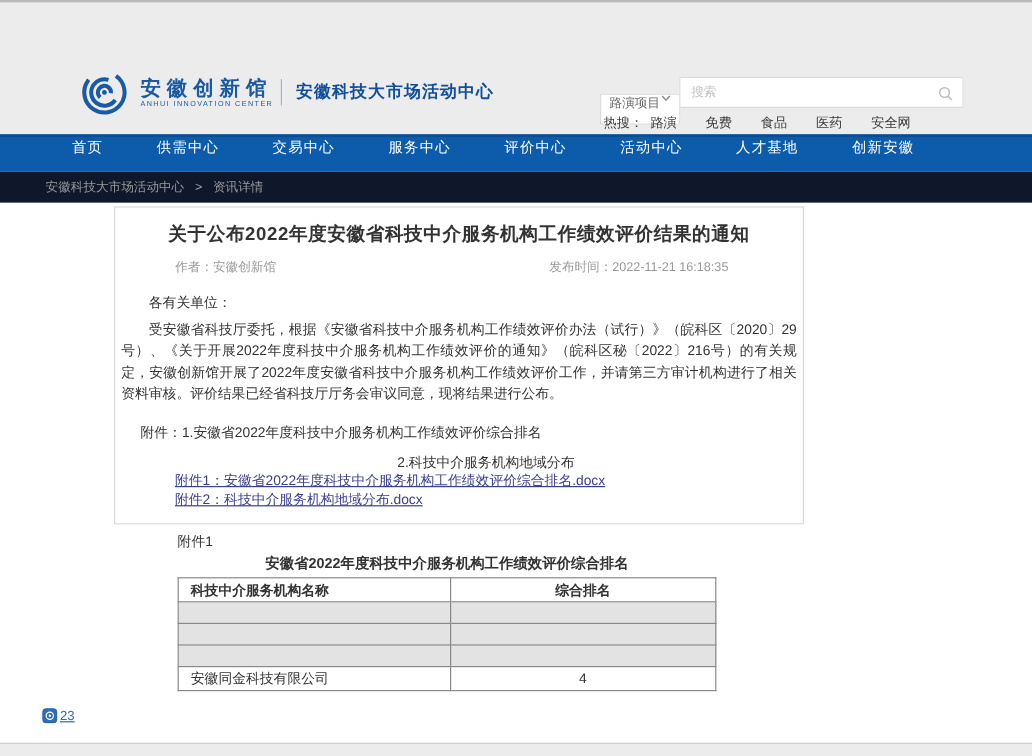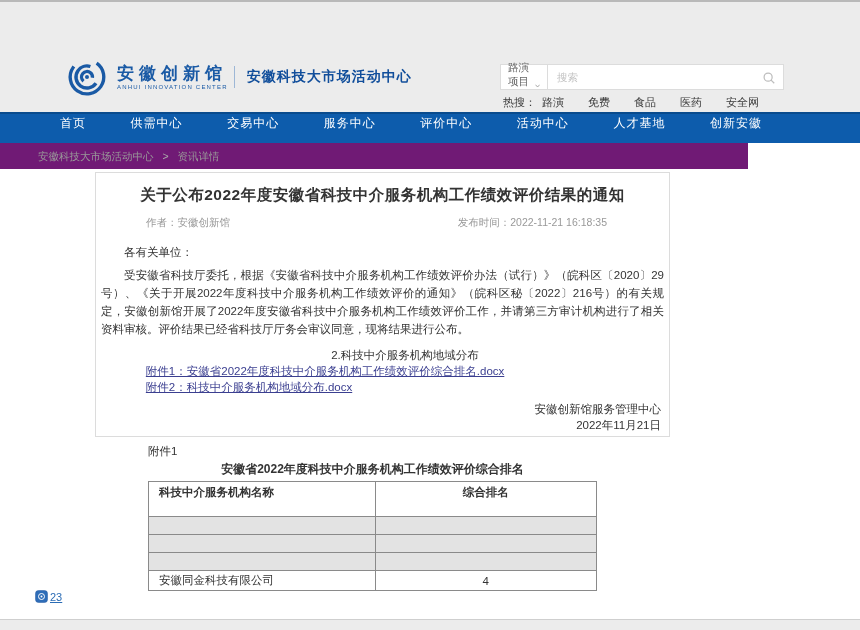--- a/index.html
+++ b/index.html
@@ -12,23 +12,23 @@
             background:#ececec; border-top:2px solid #b9b9b9; }
   .logo-wrap { position:absolute; left:66px; top:54px; display:flex; align-items:center; }
   .logo-icon { width:42px; height:42px; }
   .logo-text { margin-left:9px; display:flex; flex-direction:column; }
   .logo-cn { font-size:17px; font-weight:bold; color:#1a5aa5; letter-spacing:5px; line-height:19px; }
   .logo-en { font-size:6px; color:#1a5aa5; letter-spacing:1.2px; line-height:8px; }
   .logo-sep { width:1px; height:22px; background:#9db7d6; margin:0 12px 0 6px; }
   .site-title { font-size:14px; font-weight:bold; color:#114e9b; letter-spacing:1px; }
 
   .search-row { position:absolute; left:500px; top:62px; display:flex; }
-  .search-cat { width:48px; height:26px; background:#fff; border:1px solid #dcdcdc;
-                display:flex; align-items:flex-end; justify-content:space-between;
-                padding:0 7px; font-size:10.5px; color:#666; cursor:pointer; }
+  .search-cat { width:67px; height:26px; background:#fff; border:1px solid #dcdcdc;
+                display:flex; align-items:flex-start; justify-content:space-between;
+                padding:0 7px; font-size:10.5px; color:#666; cursor:pointer;margin-top:14px; }
   .chevron { width:8px; height:6px; }
   .search-box { position:relative; width:237px; height:26px; margin-left:-1px;
                 background:#fff; border:1px solid #dcdcdc; }
   .search-box input { width:100%; height:100%; border:none; outline:none;
                 padding:0 28px 0 9px; font-size:10.5px; color:#555; background:transparent;
                 font-family:"Liberation Sans","DejaVu Sans",sans-serif; }
   .search-box input::placeholder { color:#c2c2c2; }
   .mag { position:absolute; right:7px; top:6px; width:14px; height:14px; cursor:pointer; }
 
   .hot-row { position:absolute; left:503px; top:93px; font-size:11px; color:#3a3a3a;
@@ -37,22 +37,22 @@
   .hot-term { color:#3a3a3a; margin-right:24px; cursor:pointer; text-decoration:none; }
 
   
   .nav { position:absolute; top:112px; left:0; width:860px; height:31px;
          background:#0d5cac; border-top:2px solid #094b8d;
          display:flex; align-items:center; justify-content:space-between;
          padding:0 98px 10px 60px; }
   .nav-item { color:#ffffff; font-size:12px; letter-spacing:1px; cursor:pointer; white-space:nowrap; }
 
   
-  .breadcrumb { position:absolute; top:143px; left:0; width:748px; height:26px;
-                background:#701a75; line-height:26px; padding-left:38px;
+  .breadcrumb { position:absolute; top:143px; left:0; width:860px; height:26px;
+                background:#0f172a; line-height:26px; padding-left:38px;
                 font-size:10.5px; color:#999; }
   .breadcrumb .sep { margin:0 6px; color:#aaa; }
   .crumb-link { color:#999; cursor:pointer; }
 
   
   .main { position:absolute; top:169px; left:0; width:860px; height:450px; background:#fff; }
 
   .card { position:absolute; left:95px; top:3px; width:575px; height:265px;
           background:#fff; border:1px solid #dcdcdc; }
   .card-title { margin-top:12px; text-align:center; font-size:15.5px; font-weight:bold;
@@ -69,21 +69,21 @@
               font-size:11.5px; }
   .signature { margin-top:7px; padding-right:3px; text-align:right; line-height:15.5px; }
 
   
   .appendix-label { position:absolute; left:148px; top:275px; font-size:11.5px; color:#333; }
   .table-title { position:absolute; left:148px; top:292px; width:449px; text-align:center;
                  font-size:12px; font-weight:bold; color:#333; }
   .rank-table { position:absolute; left:148px; top:312px; width:449px;
                 border-collapse:collapse; font-size:11.5px; color:#333; }
   .rank-table td, .rank-table th { border:1px solid #8a8a8a; }
-  .rank-table th { font-weight:bold; text-align:left; padding:3px 0 16px 10px; height:20px;
+  .rank-table th { font-weight:bold; text-align:left; padding:3px 0 1px 10px; height:20px;
                    background:#fff; }
   .rank-table th.rank-col { text-align:center; padding-left:0; }
   .rank-table td { height:18px; padding-left:10px; }
   .rank-table td.rank-cell { text-align:center; padding-left:0; }
   .rank-table tr.shaded td { background:#e3e3e3; }
   .rank-table tr.plain td { background:#fff; height:20px; }
 
   
   .views { position:absolute; left:35px; top:421px; display:flex; align-items:center; cursor:pointer; }
   .views-icon { width:13px; height:13px; margin-right:2px; }
@@ -162,28 +162,25 @@
 
     <div class="card">
       <div class="card-title">关于公布2022年度安徽省科技中介服务机构工作绩效评价结果的通知</div>
       <div class="meta">
         <span>作者：安徽创新馆</span>
         <span>发布时间：2022-11-21 16:18:35</span>
       </div>
       <div class="content">
         <div class="salutation">各有关单位：</div>
         <div class="para">受安徽省科技厅委托，根据《安徽省科技中介服务机构工作绩效评价办法（试行）》（皖科区〔2020〕29号）、《关于开展2022年度科技中介服务机构工作绩效评价的通知》（皖科区秘〔2022〕216号）的有关规定，安徽创新馆开展了2022年度安徽省科技中介服务机构工作绩效评价工作，并请第三方审计机构进行了相关资料审核。评价结果已经省科技厅厅务会审议同意，现将结果进行公布。</div>
+        <div class="att-intro">附件：1.安徽省2022年度科技中介服务机构工作绩效评价综合排名</div>
         <div class="att-item2">2.科技中介服务机构地域分布</div>
         <div class="att-links">
           <a class="att-link">附件1：安徽省2022年度科技中介服务机构工作绩效评价综合排名.docx</a>
           <a class="att-link">附件2：科技中介服务机构地域分布.docx</a>
-        </div>
-        <div class="signature">
-          <div>安徽创新馆服务管理中心</div>
-          <div>2022年11月21日</div>
         </div>
       </div>
     </div>
 
     <div class="appendix-label">附件1</div>
     <div class="table-title">安徽省2022年度科技中介服务机构工作绩效评价综合排名</div>
 
     <table class="rank-table">
       <colgroup>
           <col style="width:227px">

